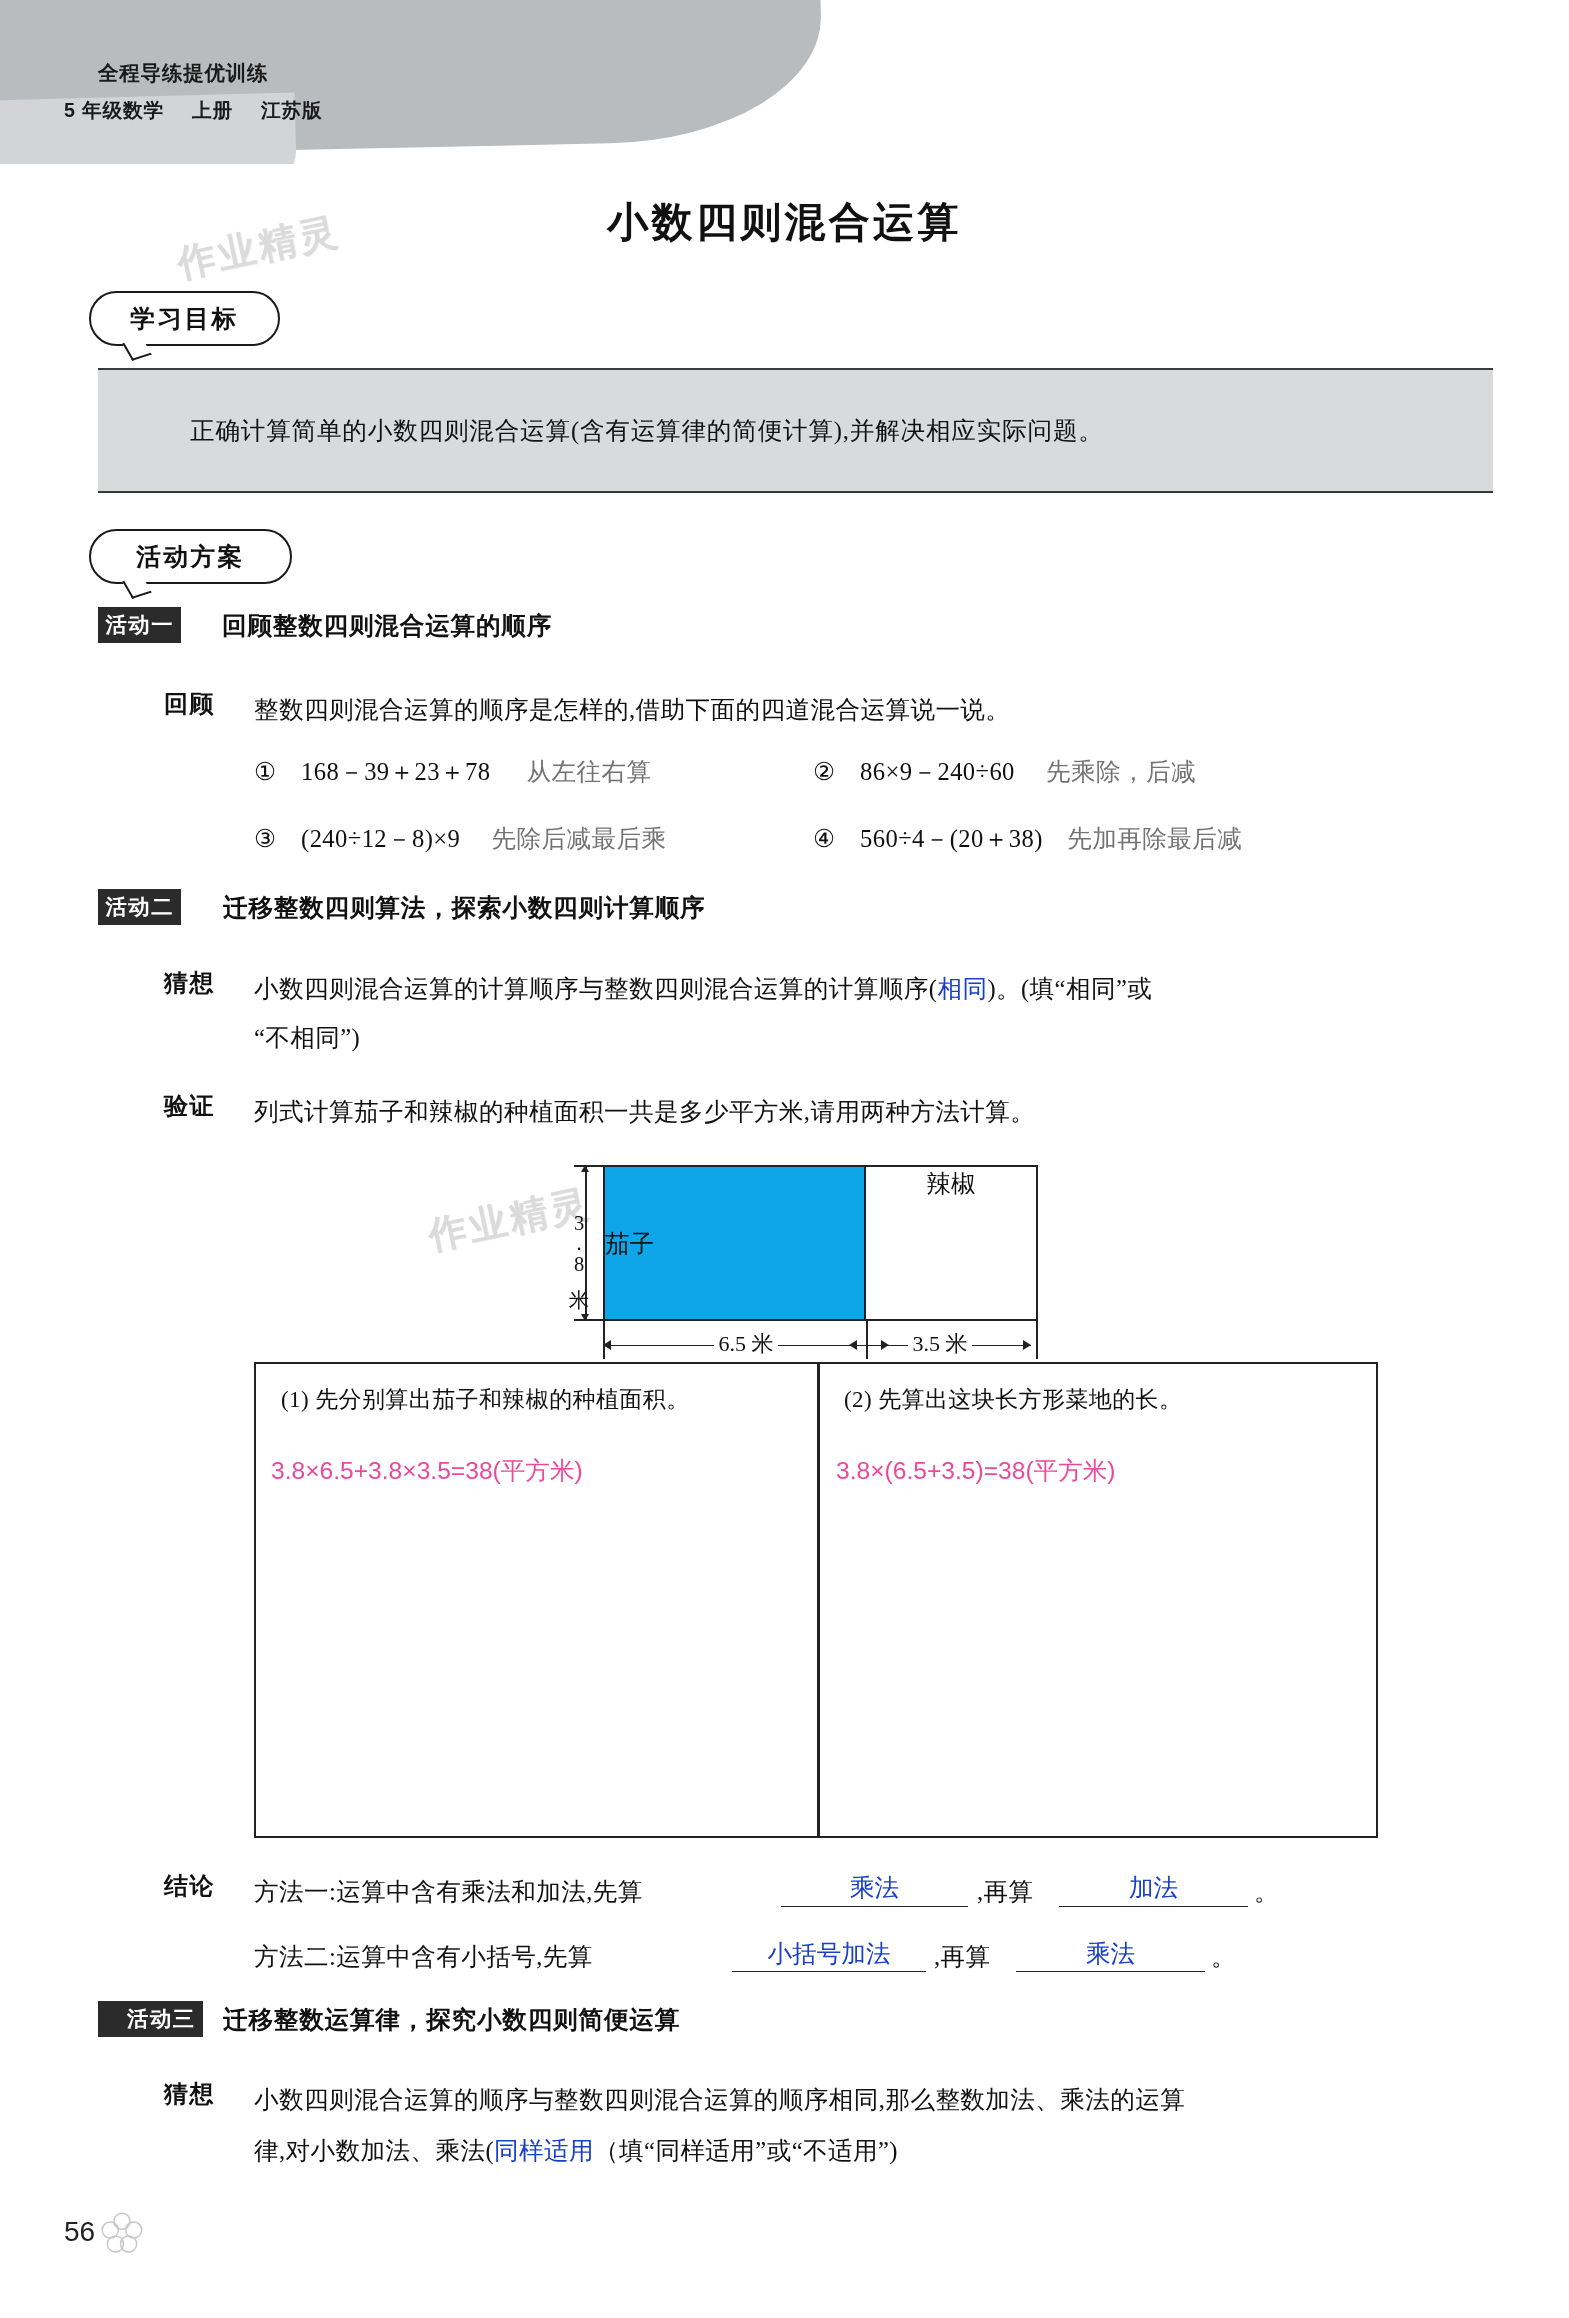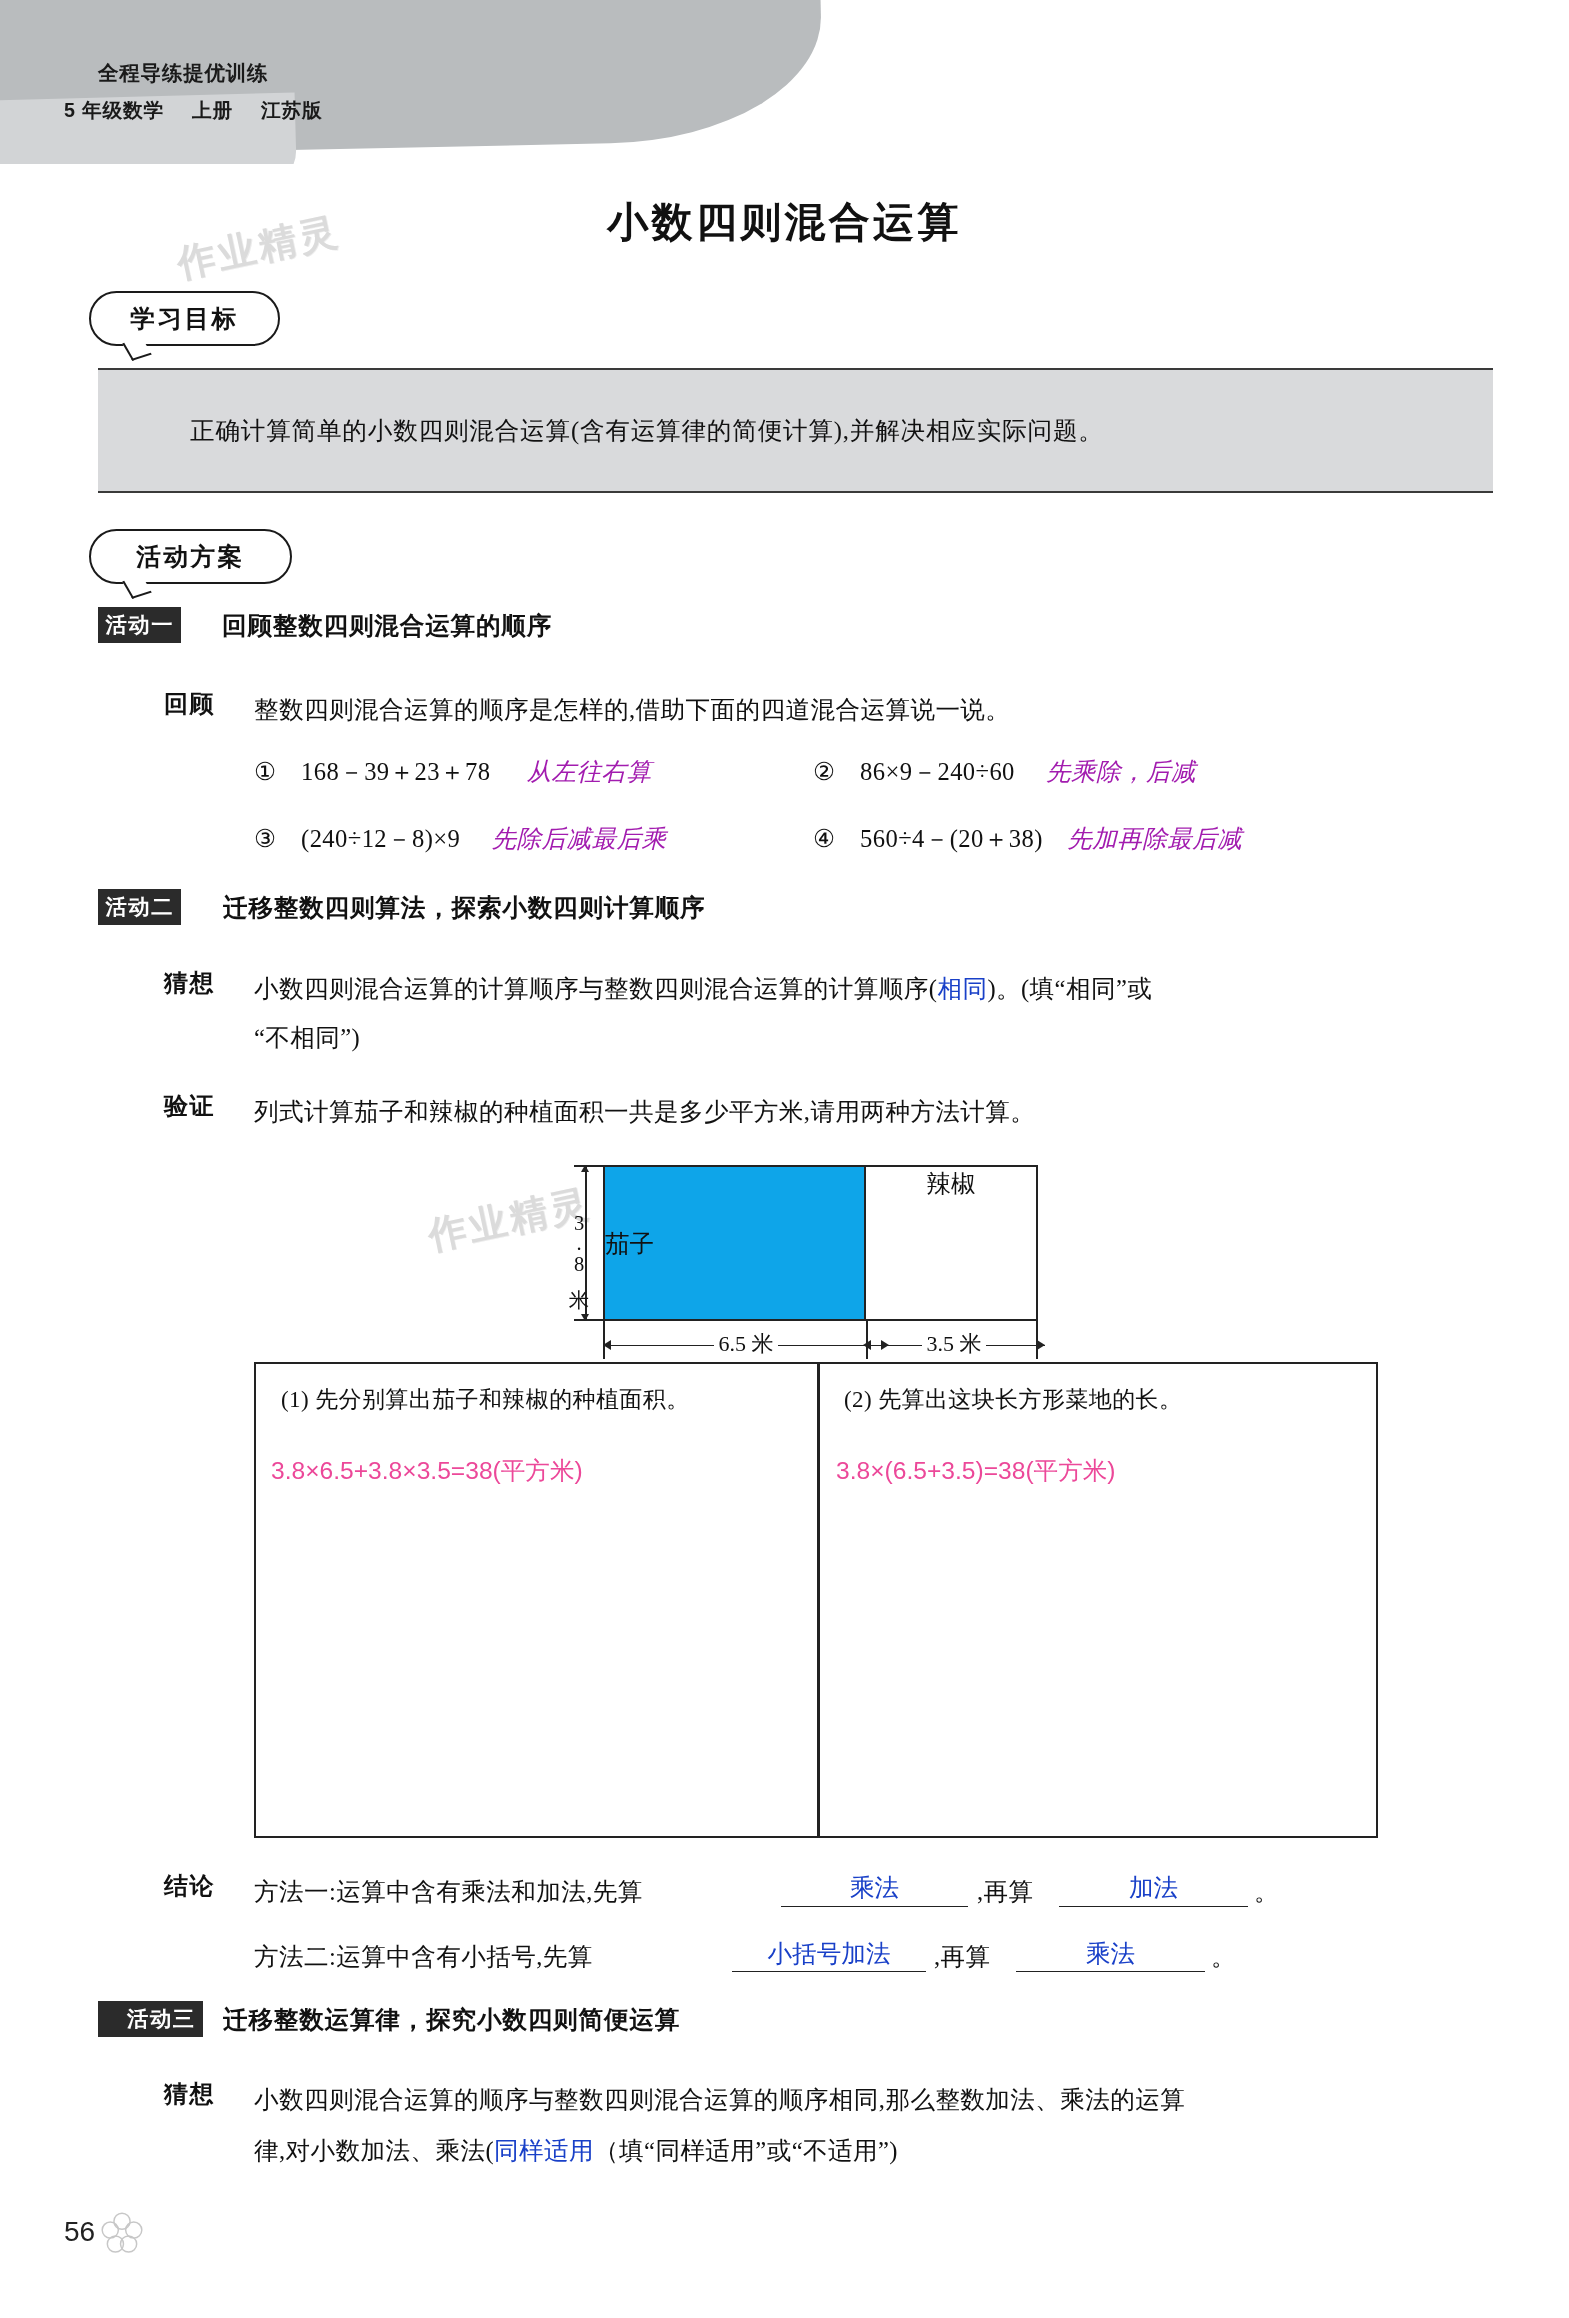--- a/index.html
+++ b/index.html
@@ -174,23 +174,22 @@
   .body-text {
     position: absolute;
     font-size: 24.6px;
     letter-spacing: 0.4px;
     line-height: 43px;
   }
   .ans {
     color: #1940c8;
   }
   .hand {
-    color: #a21caf;
-    font-family: "Liberation Sans", sans-serif;
-    font-style: italic;
+    color: #737373;
+    font-family: "Liberation Sans", sans-serif;
   }
 
   
   .expr {
     position: absolute;
     font-size: 24.6px;
     letter-spacing: 0.4px;
   }
 
   
@@ -469,21 +468,21 @@
     </div>
 
     <div class="vtick" style="left:0px; top:156px; height:38px;"></div>
     <div class="vtick" style="left:263px; top:156px; height:38px;"></div>
     <div class="vtick" style="left:433px; top:156px; height:38px;"></div>
 
     <div class="dim-h" style="left:0px; width:286px;">
       <div class="line"></div>
       <div class="lbl">6.5 米</div>
     </div>
-    <div class="dim-h" style="left:260px; width:182px;text-decoration:underline;">
+    <div class="dim-h" style="left:246px; width:182px;text-decoration:underline;">
       <div class="line"></div>
       <div class="lbl">3.5 米</div>
     </div>
   </div>
 
   <div class="ans-table">
     <div class="divider"></div>
   </div>
   <div class="cell-q" style="left:281px; top:1384px;">(1) 先分别算出茄子和辣椒的种植面积。</div>
   <div class="cell-a" style="left:271px; top:1454px;">3.8×6.5+3.8×3.5=38(平方米)</div>

